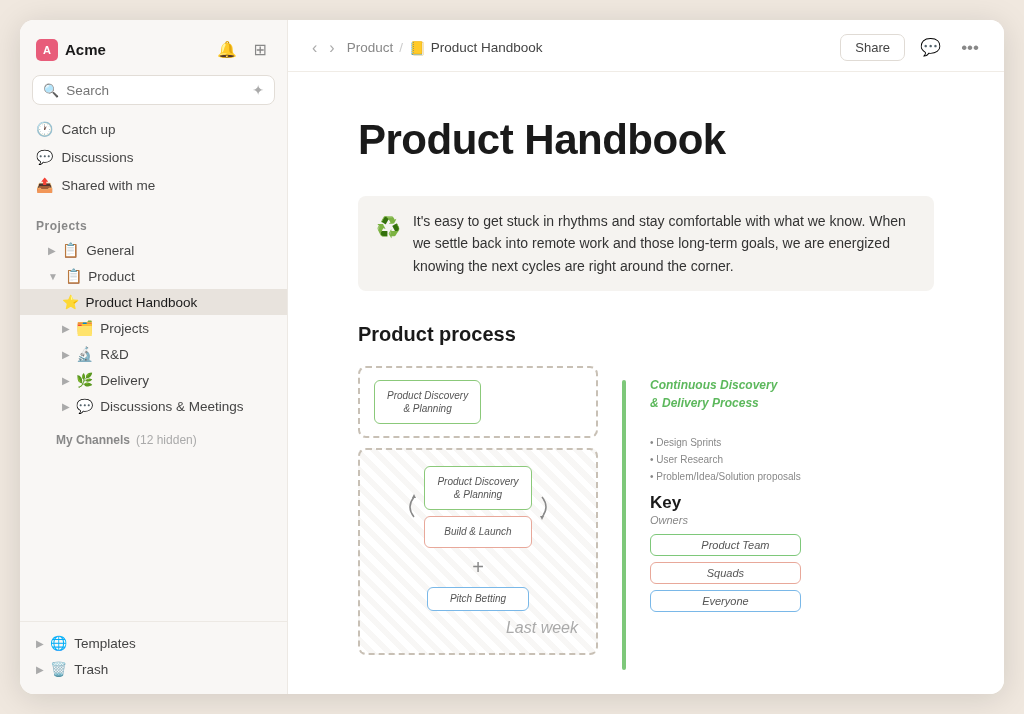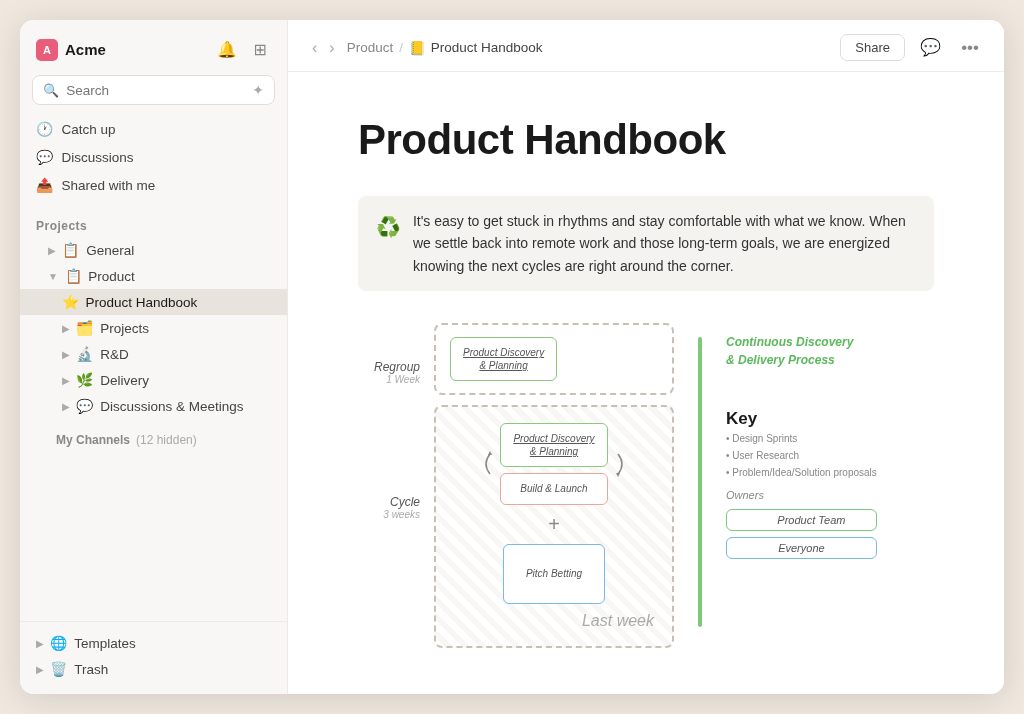--- a/index.html
+++ b/index.html
@@ -281,21 +281,21 @@
       border: 1.5px solid #e8a89a;
       border-radius: 6px;
       padding: 8px 12px;
       font-size: 11px;
       text-align: center;
       color: #555;
       background: #fff;
       line-height: 1.4;
       font-style: italic;
     }
-    .card-item.green-border { border-color: #8bc97a; text-decoration: underline; }
+    .card-item.green-border { border-color: #8bc97a; }
     .card-item.blue-border { border-color: #7ab8e8; }
 
     .cycle-block {
       border: 2px dashed #c8c0b5;
       border-radius: 8px;
       padding: 16px 14px;
       position: relative;
       background: repeating-linear-gradient(
         45deg,
         transparent,
@@ -437,35 +437,26 @@
     </div>
 
     <div class="content-area">
       <h1 class="page-title">Product Handbook</h1>
 
       <div class="callout-box">
         <span class="callout-icon">♻️</span>
         <span>It's easy to get stuck in rhythms and stay comfortable with what we know. When we settle back into remote work and those long-term goals, we are energized knowing the next cycles are right around the corner.</span>
       </div>
 
+      <h2 class="product-process-title">Product process</h2>
 
       <div class="process-diagram">
 
         <div style="display:flex; gap:14px; align-items:flex-start;">
 
-          <div style="display:flex;flex-direction:column;gap:10px;padding-top:14px;min-width:62px;text-align:right;">
-            <div style="height:70px;display:flex;flex-direction:column;justify-content:center;align-items:flex-end;">
-              <div style="font-size:12px;color:#555;font-style:italic;">Regroup</div>
-              <div style="font-size:10px;color:#aaa;font-style:italic;">1 Week</div>
-            </div>
-            <div style="height:180px;display:flex;flex-direction:column;justify-content:center;align-items:flex-end;">
-              <div style="font-size:12px;color:#555;font-style:italic;">Cycle</div>
-              <div style="font-size:10px;color:#aaa;font-style:italic;">3 weeks</div>
-            </div>
-          </div>
 
           <div style="display:flex;flex-direction:column;gap:10px;">
 
             <div class="process-block" style="width:240px;">
               <div class="block-cards">
                 <div class="card-item green-border" style="font-size:10px; line-height:1.3;">Product Discovery<br>&amp; Planning</div>
               </div>
             </div>
 
             <div class="cycle-block" style="width:240px;">
@@ -483,41 +474,42 @@
                   </div>
 
                   <svg width="16" height="30" viewBox="0 0 16 30">
                     <path d="M4 5 Q12 15 4 25" stroke="#888" stroke-width="1.5" fill="none"></path>
                     <polygon points="2,24 6,24 4,28" fill="#888"></polygon>
                   </svg>
                 </div>
 
                 <div style="font-size:20px;color:#888;">+</div>
 
-                <div class="card-item blue-border" style="font-size:10px;padding:22px 22px;">Pitch Betting</div>
+                <div class="card-item blue-border" style="font-size:10px;padding:4px 22px;">Pitch Betting</div>
 
                 <div style="font-size:16px;color:#aaa;font-style:italic;align-self:flex-end;padding-right:4px;">Last week</div>
               </div>
             </div>
           </div>
         </div>
 
         <div style="width:4px;background:#7ec87a;border-radius:2px;height:290px;margin-top:14px;flex-shrink:0;"></div>
 
-        <div style="display:flex;flex-direction:column;gap:32px;padding-top:10px;justify-content:flex-end;">
+        <div style="display:flex;flex-direction:column;gap:14px;padding-top:10px;justify-content:flex-end;">
           <div style="font-size:12px;color:#5cb85c;font-weight:600;font-style:italic;max-width:130px;line-height:1.5;">Continuous Discovery &amp; Delivery Process</div>
 
           <div style="margin-top:8px;">
-            <div style="font-size:17px;font-weight:700;color:#1a1a1a;margin-bottom:1px;">Key</div>
             <div style="font-size:10px;color:#888;line-height:1.7;margin-bottom:8px;">
               <div>• Design Sprints</div>
               <div>• User Research</div>
               <div>• Problem/Idea/Solution proposals</div>
             </div>
+            <div style="font-size:17px;font-weight:700;color:#1a1a1a;margin-bottom:1px;">Key</div>
             <div style="font-size:11px;color:#888;font-style:italic;margin-bottom:8px;">Owners</div>
             <div class="key-item green">Product Team</div>
+            <div class="key-item red">Squads</div>
             <div class="key-item blue">Everyone</div>
           </div>
         </div>
       </div>
     </div>
   </div>
 </div>
 
 </body></html>

